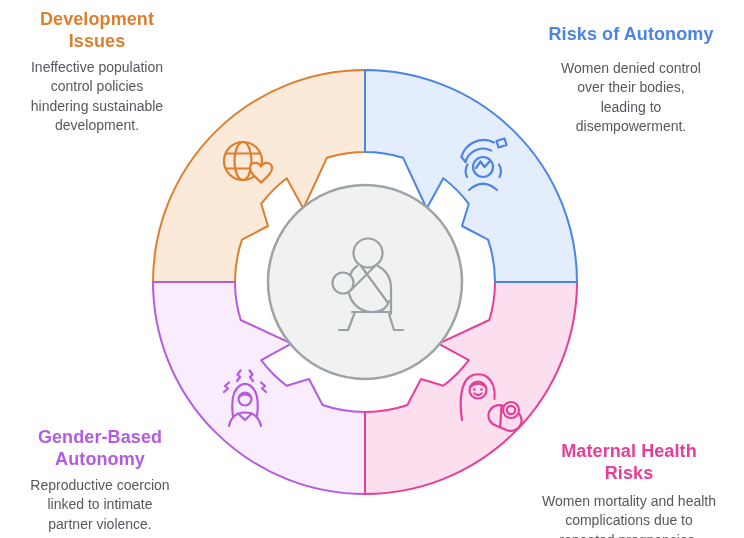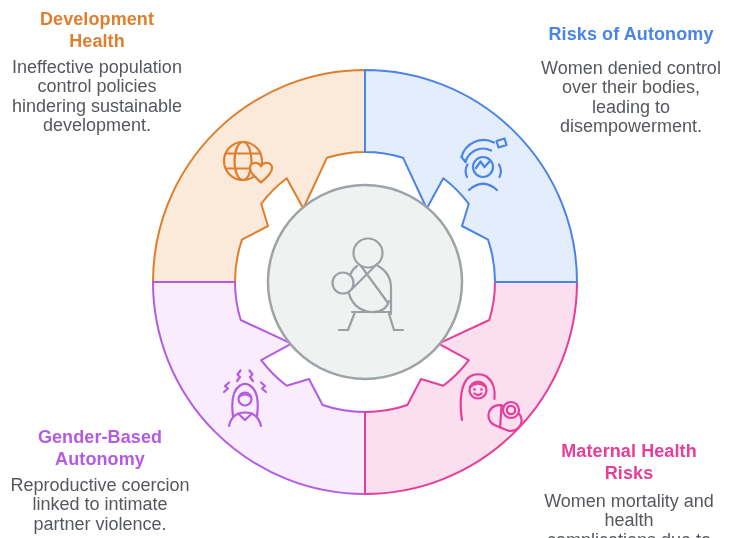--- a/index.html
+++ b/index.html
@@ -1,21 +1,21 @@
 <!DOCTYPE html>
 <html><head>
 <meta charset="utf-8">
 <style>
   html,body{margin:0;padding:0;background:#ffffff;}
   #stage{position:relative;width:744px;height:538px;background:#ffffff;overflow:hidden;
          font-family:"Liberation Sans", sans-serif;}
   #diagram-svg{position:absolute;left:0;top:0;}
   .label{position:absolute;text-align:center;}
   .label h2{font-size:18px;font-weight:700;line-height:22px;margin:0;white-space:pre-line;letter-spacing:.1px;}
-  .label p{font-size:18px;font-weight:400;line-height:19.3px;margin:6px 0 0;white-space:pre-line;}
+  .label p{font-size:14px;font-weight:400;line-height:19.3px;margin:6px 0 0;white-space:pre-line;}
   .label-tl{left:0;top:8px;width:194px;}
   .label-tr{left:531px;top:23px;width:200px;}
   .label-tr p{margin-top:14px;text-align:center;}
   .label-bl{left:0;top:426px;width:200px;}
   .label-bl p{}
   .label-br{left:529px;top:410px;width:200px;margin-top:30px;}
   .label-br p{margin-top:8px;}
 </style>
 </head>
 <body>
@@ -106,21 +106,21 @@
       <path d="M377,264 L351,290"></path>
       <path d="M361,266 L388,303"></path>
       <path d="M348,289 C350,303 359,311 371,312 C381,312.5 387,308 389,301"></path>
       <circle cx="343" cy="283" r="10.5" fill="#F0F1F1"></circle>
       <circle cx="368" cy="253" r="14.5"></circle>
     </g>
   </svg>
 
   <div class="label label-tl">
     <h2 style="color: rgb(221, 127, 46);">Development
-Health</h2>
+Issues</h2>
     <p style="color: rgb(85, 88, 92);">Ineffective population
 control policies
 hindering sustainable
 development.</p>
   </div>
 
   <div class="label label-tr">
     <h2 style="color: rgb(74, 132, 230);">Risks of Autonomy</h2>
     <p style="color: rgb(85, 88, 92);">Women denied control
 over their bodies,

